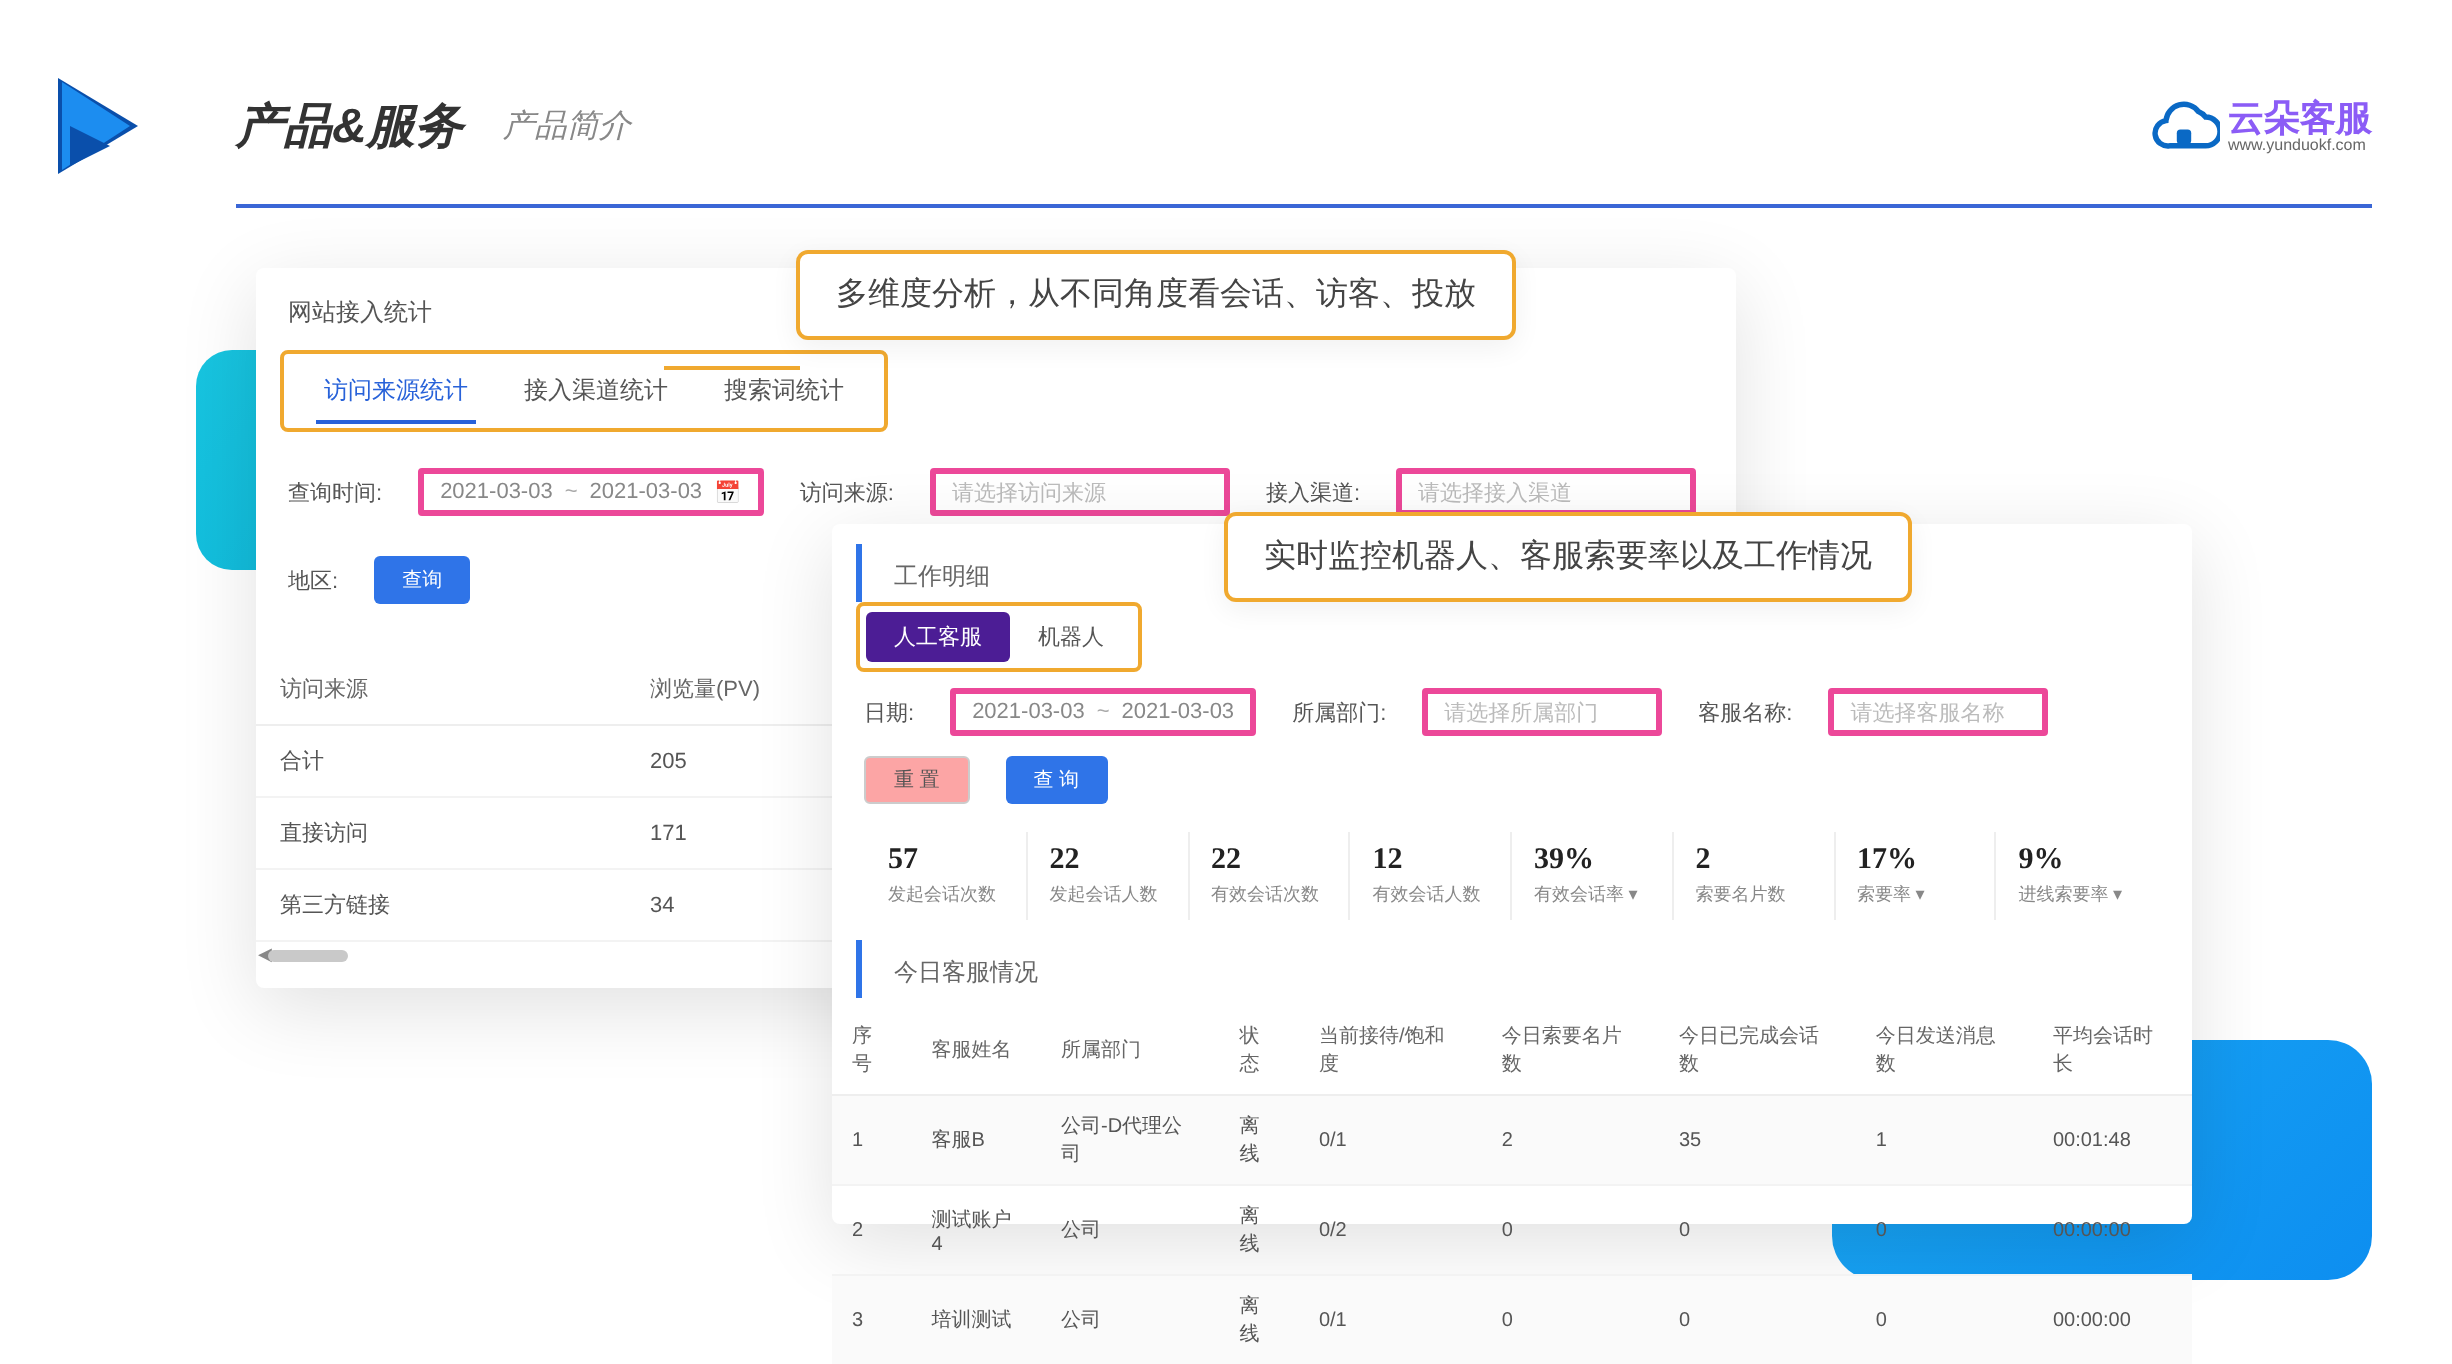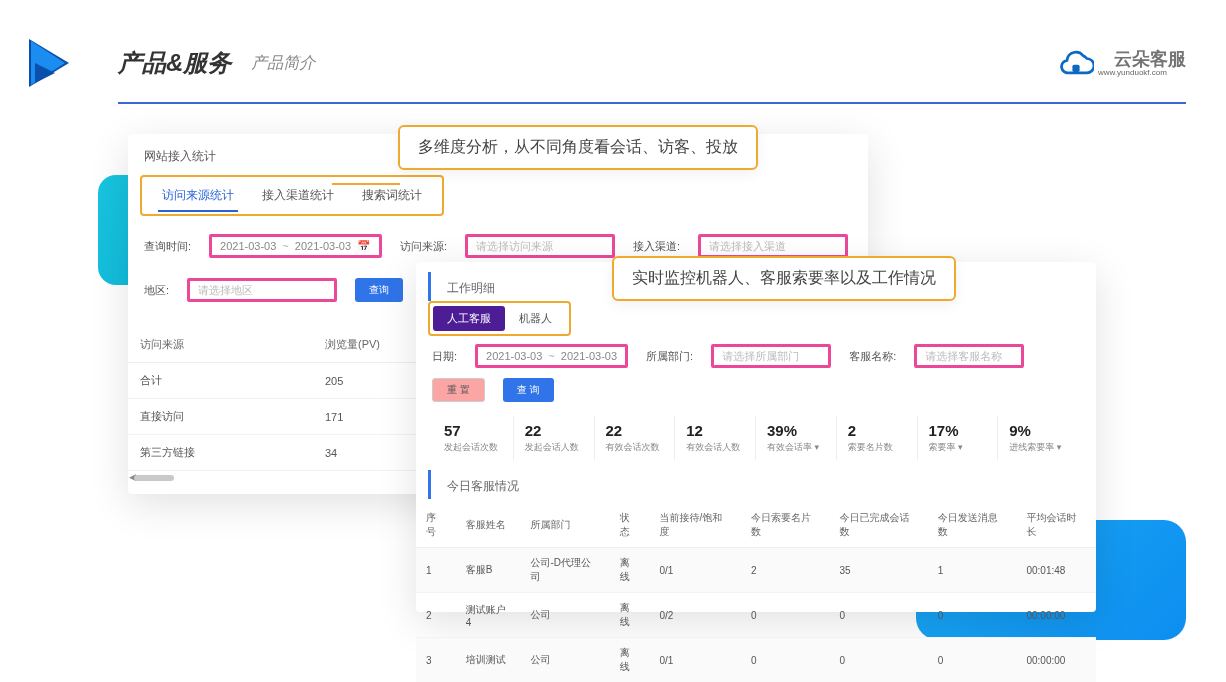--- a/index.html
+++ b/index.html
@@ -7,21 +7,21 @@
 
   
   .header { display: flex; align-items: center; padding: 28px 40px 0 20px; }
   .triangle-logo { width: 60px; height: 70px; display: flex; align-items: center; justify-content: center; }
   .triangle-logo svg { width: 50px; height: 60px; }
   .page-title { font-size: 24px; font-weight: 700; margin-left: 38px; font-style: italic; }
   .page-subtitle { font-size: 16px; color: #888; margin-left: 20px; font-style: italic; }
   .brand { margin-left: auto; display: flex; align-items: center; }
   .brand svg { width: 36px; height: 36px; }
   .brand-text { display: flex; flex-direction: column; margin-left: 4px; }
-  .brand-cn { font-size: 18px; font-weight: 700; color: #737373; line-height: 1; margin-left: 16px; }
+  .brand-cn { font-size: 18px; font-weight: 700; color: #8b5cf6; line-height: 1; }
   .brand-en { font-size: 8px; color: #666; }
   .header-line { height: 2px; background: #3a66d6; margin: 4px 40px 0 118px; }
 
   
   .blob-left { position: absolute; left: 98px; top: 175px; width: 130px; height: 110px; background: linear-gradient(135deg,#18c5e0,#0db6d9); border-radius: 18px; z-index: 0; }
   .blob-right { position: absolute; right: 40px; bottom: 42px; width: 270px; height: 120px; background: linear-gradient(135deg,#1aa9f5,#0d8ef0); border-radius: 22px; z-index: 0; }
 
   
   .panel { position: absolute; background: #fff; border-radius: 4px; box-shadow: 0 10px 40px rgba(0,0,0,.12); }
   .panel1 { left: 128px; top: 134px; width: 740px; height: 360px; z-index: 2; }
@@ -56,21 +56,21 @@
   .callout2 { left:612px; top:256px; }
   .connector { position:absolute; border-top:2px solid #f0a92f; z-index:4; }
   .conn1 { left:332px; top:183px; width:68px; }
   .conn2b { left:573px; top:276px; width:40px; height:54px; border-right:2px solid #f0a92f; border-top:2px solid #f0a92f; }
 
   
   .tab-box2 { border: 2px solid #f0a92f; border-radius: 4px; display: inline-flex; margin: 0 0 8px 12px; padding: 3px; }
   .tab-pill { padding: 5px 14px; font-size: 11px; border-radius:3px; cursor:pointer; color:#555; }
   .tab-pill.active { background:#4c1d95; color:#fff; }
 
-  .metrics { display:flex; padding: 6px 18px 10px; gap: 1px; }
+  .metrics { display:flex; padding: 6px 18px 10px; gap: 1px; font-family: Liberation Serif, serif; }
   .metric { flex:1; border-right:1px solid #eee; padding: 6px 10px; }
   .metric:last-child{border-right:none;}
   .metric .v { font-size:15px; font-weight:700; color:#222; }
   .metric .k { font-size:9px; color:#888; margin-top:2px; }
 
   .panel2 .tbl th, .panel2 .tbl td { padding: 8px 10px; font-size:10px; }
   .panel2 .tbl { margin-top:4px; }
   .panel2 .tbl tbody tr:nth-child(odd) { background:#fafafa; }
 
 </style>
@@ -121,23 +121,20 @@
     <span class="lbl">访问来源:</span>
     <span class="fld" style="width:150px" title="请选择访问来源">
         <span style="color:#bbb">请选择访问来源</span>
       </span>
     <span class="lbl">接入渠道:</span>
     <span class="fld" style="width:150px">
         <span style="color:#bbb">请选择接入渠道</span>
       </span>
     <div style="width:100%"></div>
     <span class="lbl">地区:</span>
-    <span class="fld" style="width:150px">
-        <span style="color:#bbb">请选择地区</span>
-      </span>
     <button class="btn">查询</button>
   </div>
   <div style="text-align:right; padding-right:14px; color:#666; font-size:12px;">基础统</div>
   <table class="tbl">
     <thead>
         <tr>
       <th>访问来源</th>
       <th>浏览量(PV)</th>
       <th>访客数量(UV)</th>
       <th>独立IP数</th>

